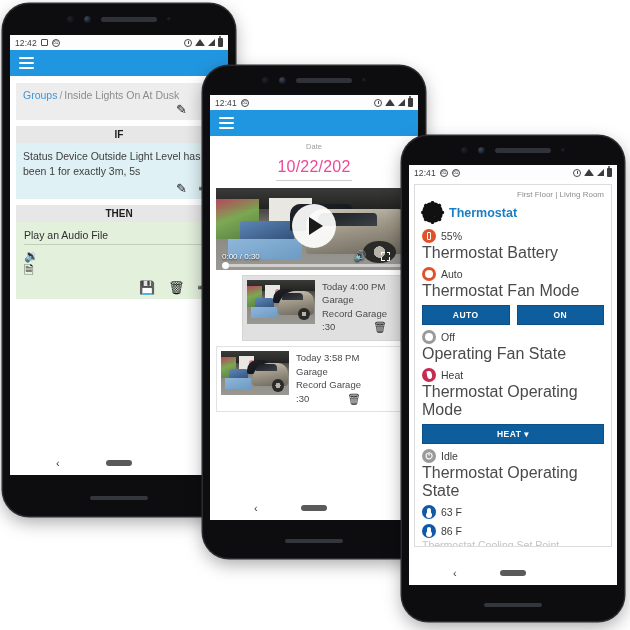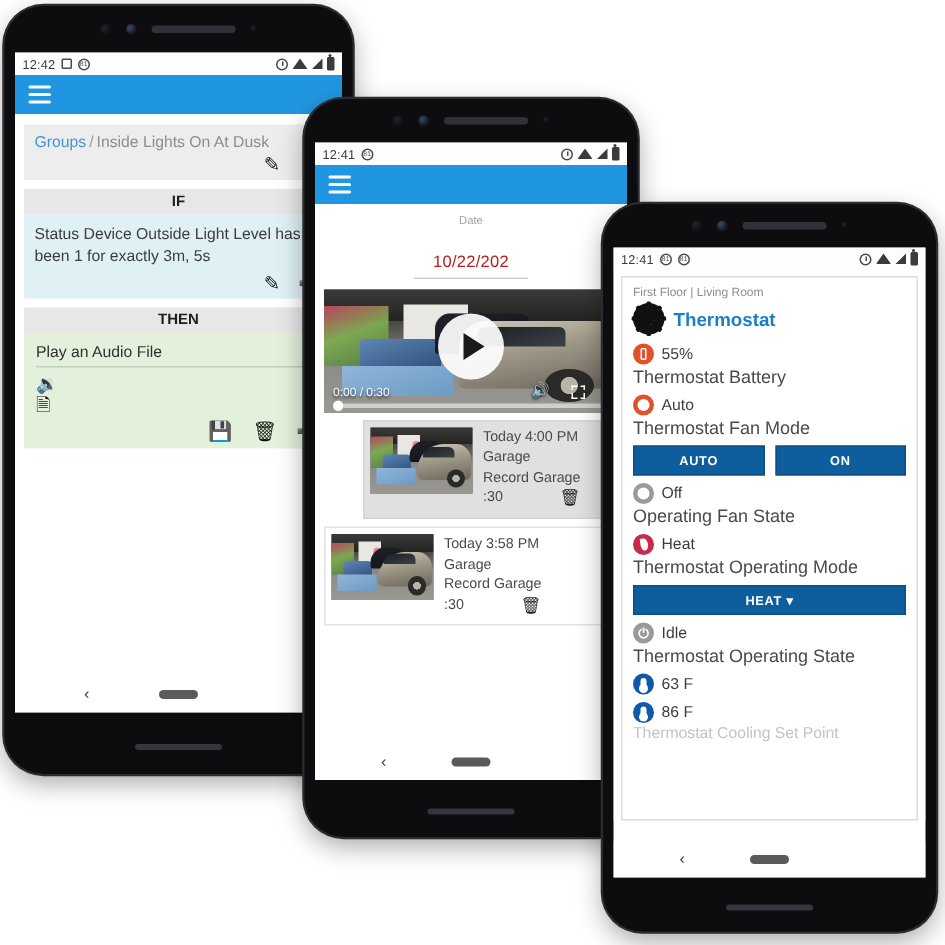--- a/index.html
+++ b/index.html
@@ -109,21 +109,21 @@
   
   .navbar { background: #fff; display: flex; align-items: center; justify-content: center;
             position: relative; }
   .nav-back { position: absolute; font-size: 11px; color: #3b3b3b; }
   .nav-pill { width: 26px; height: 6px; border-radius: 4px; background: #5a5a5a; }
 
   
   .p2-body { background: #fff; }
   .date-wrap { text-align: center; padding: 6px 0 3px 0; }
   .date-lbl { font-size: 7.5px; color: #9d9d9d; }
-  .date-val { font-size: 11px; color: #b91c1c; letter-spacing: .2px; margin-top: 18px; }
+  .date-val { font-size: 16px; color: #ec4899; letter-spacing: .2px; margin-top: 7px; }
   .date-rule { width: 76px; height: 1px; background: #cfcfcf; margin: 4px auto 0 auto; }
 
   .player { position: relative; margin: 4px 6px 0 6px; height: 82px; overflow: hidden;
             background: #2d2d2d; }
   .scene { position: absolute; inset: 0; }
   .sc-garage-bg { position:absolute; inset:0;
      background: linear-gradient(180deg,#5c5b57 0%,#4b4a46 28%,#8b8984 55%,#9a9893 100%); }
   .sc-door { position:absolute; left:0; top:0; width:100%; height:26%;
      background: linear-gradient(180deg,#3a3a38,#232321); }
   .sc-wallL { position:absolute; left:0; top:14%; width:22%; height:48%;
@@ -183,42 +183,42 @@
   .clip-thumb { width: 68px; height: 44px; position: relative; overflow: hidden;
                 flex: 0 0 auto; background:#4c4b47; }
   .clip-meta { font-size: 9.5px; color: #4a4a4a; line-height: 1.42; white-space: nowrap;
                overflow: hidden; }
   .clip-row { display: flex; align-items: flex-start; }
   .clip-trash { margin-left: auto; font-size: 11px; color: #222; }
 
   
   .p3-body { background: #fff; padding: 4px 5px 0 5px; }
   .t-card { border: 1px solid #dcdcdc; padding: 5px 7px 0 7px; height: 100%; overflow: hidden; }
-  .t-crumb { font-size: 8px; color: #8d8d8d; }
+  .t-crumb { font-size: 8px; color: #8d8d8d; text-align: right; }
   .t-title-row { display: flex; align-items: center; gap: 6px; margin: 3px 0 6px 0; }
   .t-gear {
     width: 21px; height: 21px; border-radius: 50%; background: #111; position: relative;
     flex: 0 0 auto;
   }
   .t-gear::before {
     content:""; position:absolute; left:50%; top:50%; transform:translate(-50%,-50%);
     width: 7px; height: 7px; border-radius: 50%; background: #fff;
   }
   .t-gear i {
     position:absolute; left:50%; top:50%; width:3.2px; height:23px; margin-left:-1.6px;
     margin-top:-11.5px; background:#111; border-radius:1px;
   }
   .t-title { font-size: 12.5px; font-weight: bold; color: #1a7fc4; }
 
   .t-row { display: flex; align-items: center; gap: 5px; margin-top: 5px; }
   .t-ico { width: 14px; height: 14px; border-radius: 50%; flex: 0 0 auto;
            display: flex; align-items: center; justify-content: center;
            font-size: 8px; color: #fff; line-height: 1; }
   .t-val { font-size: 10.5px; color: #3d3d3d; }
-  .t-lbl { font-size: 12px; color: #4a4a4a; margin-top: 1px; }
+  .t-lbl { font-size: 16px; color: #4a4a4a; margin-top: 1px; }
   .btn-row { display: flex; gap: 7px; margin-top: 5px; }
   .btn {
     flex: 1; background: #0e5d9c; color: #fff; text-align: center;
     font-size: 8.5px; font-weight: bold; letter-spacing: .5px; padding: 4px 0;
     border: 1px solid #0b4f86;
   }
   .btn.wide { flex: none; width: 100%; }
   .ic-batt { background: #e0522a; }
   .ic-batt b { display:block; width:4px; height:8px; border:1.3px solid #fff; border-radius:1px; }
   .ic-fan { background: #e0522a; }

